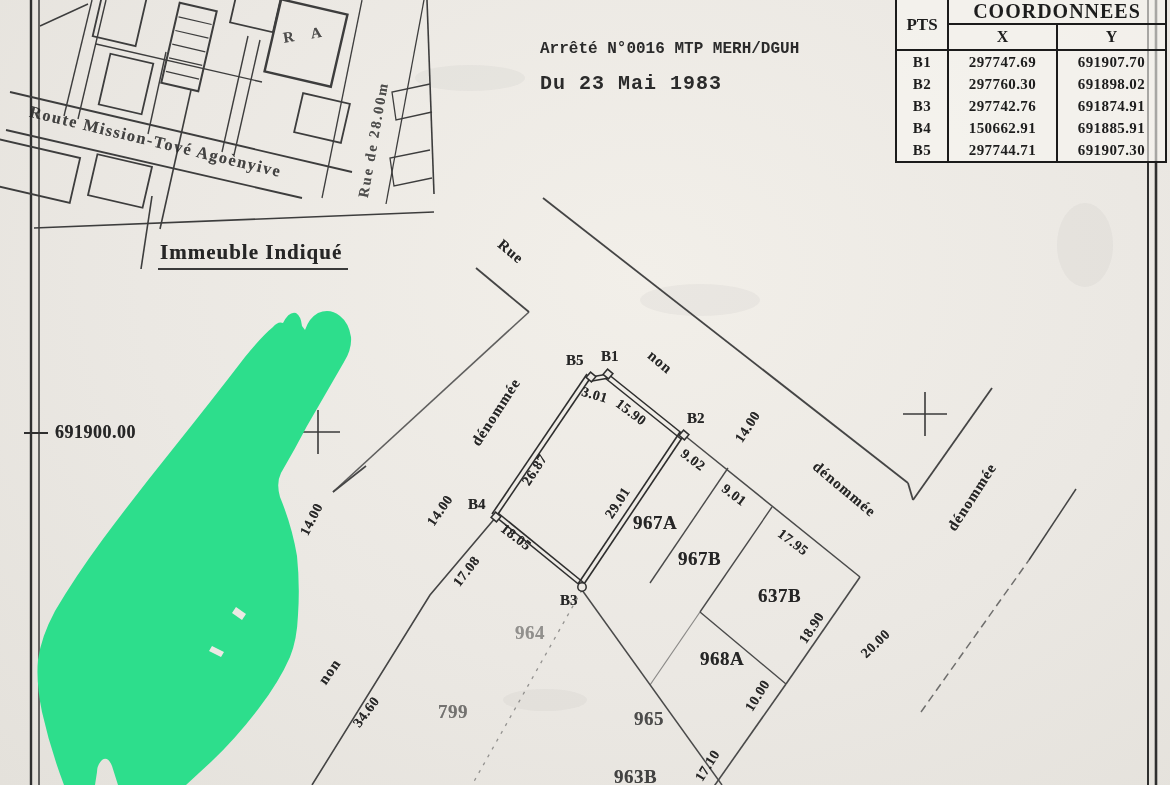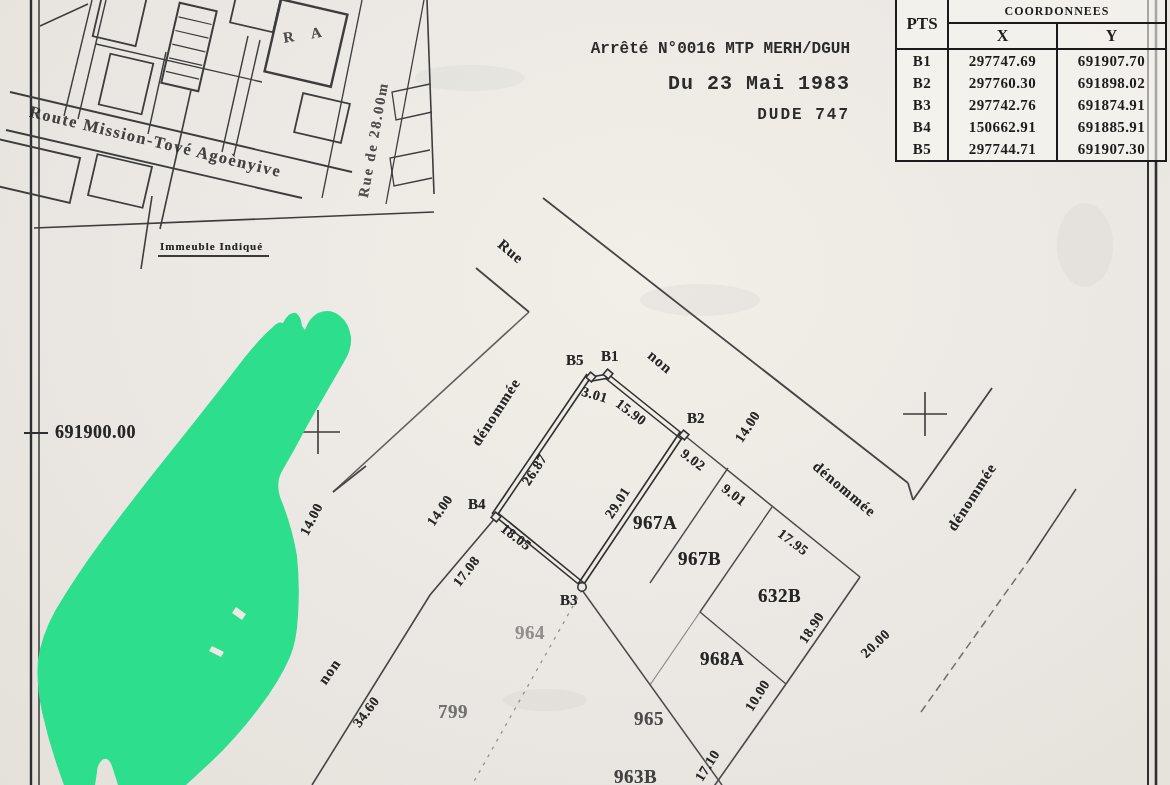--- a/index.html
+++ b/index.html
@@ -9,38 +9,38 @@
         font-family:"Liberation Serif", serif;color:#262626;}
   .lbl{position:absolute;transform-origin:0 0;white-space:nowrap;
        font-weight:bold;color:#262626;text-shadow:0 0 .6px rgba(40,40,40,.55);}
   .dim{font-size:14px;letter-spacing:.5px;}
   .street{font-size:15px;letter-spacing:1px;}
   .parcel{font-size:19px;letter-spacing:.5px;}
   .pt{font-size:15px;}
   .grid{font-size:18px;letter-spacing:.5px;}
   svg{position:absolute;left:0;top:0;}
   
-  #arrete{position:absolute;left:540px;top:40px;width:310px;text-align:right;
+  #arrete{position:absolute;left:540px;top:40px;width:310px;text-align:left;
           font-family:"Liberation Mono", monospace;font-weight:bold;color:#2b2b2b;}
   #arrete .a1{font-size:16px;letter-spacing:0;}
   #arrete .a2{font-size:20px;margin-top:14px;letter-spacing:1px;}
   #arrete .a3{font-size:16px;margin-top:11px;letter-spacing:2px;}
   
   #coordtable{position:absolute;left:895px;top:-2px;border-collapse:collapse;
               background:rgba(248,246,242,.6);}
   #coordtable td{border:2px solid #1b1b1b;font-family:"Liberation Serif",serif;
                  font-weight:bold;color:#1d1d1d;text-align:center;padding:0 4px;}
-  #coordtable .tt{font-size:12px;letter-spacing:1px;height:22px;width:208px;}
+  #coordtable .tt{font-size:20px;letter-spacing:1px;height:22px;width:208px;}
   #coordtable .hd{font-size:16px;height:24px;}
   #coordtable .pts{font-size:17px;width:42px;}
   #coordtable .num{font-size:15px;letter-spacing:.4px;height:22px;border-top:none;border-bottom:none;}
   #coordtable tr.first .num{border-top:2px solid #1b1b1b;}
   #coordtable tr.last .num{border-bottom:2px solid #1b1b1b;}
   
-  #callout{position:absolute;left:158px;top:240px;font-size:11px;font-weight:bold;
+  #callout{position:absolute;left:158px;top:240px;font-size:21px;font-weight:bold;
            letter-spacing:1px;border-bottom:2px solid #3a3a3a;padding:0 6px 3px 2px;}
 </style>
 </head>
 <body>
 
 <div id="page">
 
   <svg width="1170" height="785" viewBox="0 0 1170 785">
 
     <g fill="#6b6b66" opacity="0.05">
@@ -165,21 +165,20 @@
         L 64,785 Q 50,748 42,712 Q 36,683 38,660 Q 41,637 55,611 Q 75,577 103,539
         Q 135,496 172,450 Q 212,400 245,357 Q 262,336 273,327 Q 278,321 283,323 Z"></path>
       <path fill="#ece9e4" d="M 236,607 l 10,7 l -4,6 l -10,-7 z"></path>
       <path fill="#ece9e4" d="M 212,646 l 12,6 l -3,5 l -12,-6 z"></path>
     </g>
   </svg>
 
   <div id="arrete">
     <div class="a1">Arrêté N°0016 MTP MERH/DGUH</div>
     <div class="a2">Du 23 Mai 1983</div>
-    <div class="a3">DUDE 747</div>
   </div>
 
   <table id="coordtable">
     <tbody>
         <tr>
       <td class="pts" rowspan="2">PTS</td>
       <td class="tt" colspan="2">COORDONNEES</td>
     </tr>
     <tr>
       <td class="hd">X</td>
@@ -246,20 +245,20 @@
   <div class="lbl dim" style="left:742px;top:706px;transform:rotate(-58deg);">10.00</div>
   <div class="lbl dim" style="left:692px;top:776px;transform:rotate(-58deg);">17.10</div>
   <div class="lbl dim" style="left:732px;top:437px;transform:rotate(-57deg);">14.00</div>
   <div class="lbl dim" style="left:424px;top:520px;transform:rotate(-55deg);">14.00</div>
   <div class="lbl dim" style="left:297px;top:531px;transform:rotate(-63deg);">14.00</div>
   <div class="lbl dim" style="left:450px;top:580px;transform:rotate(-52deg);">17.08</div>
   <div class="lbl dim" style="left:350px;top:721px;transform:rotate(-53deg);">34.60</div>
 
   <div class="lbl parcel" style="left:633px;top:512px;">967A</div>
   <div class="lbl parcel" style="left:678px;top:548px;">967B</div>
-  <div class="lbl parcel" style="left:758px;top:585px;">632B</div>
+  <div class="lbl parcel" style="left:758px;top:585px;">637B</div>
   <div class="lbl parcel" style="left:700px;top:648px;">968A</div>
   <div class="lbl parcel" style="left:515px;top:614px;opacity:.45;margin-top:8px;">964</div>
   <div class="lbl parcel" style="left:634px;top:708px;opacity:.8;">965</div>
   <div class="lbl parcel" style="left:438px;top:701px;opacity:.6;">799</div>
   <div class="lbl parcel" style="left:614px;top:766px;opacity:.85;">963B</div>
 
 </div>
 
 </body></html>

